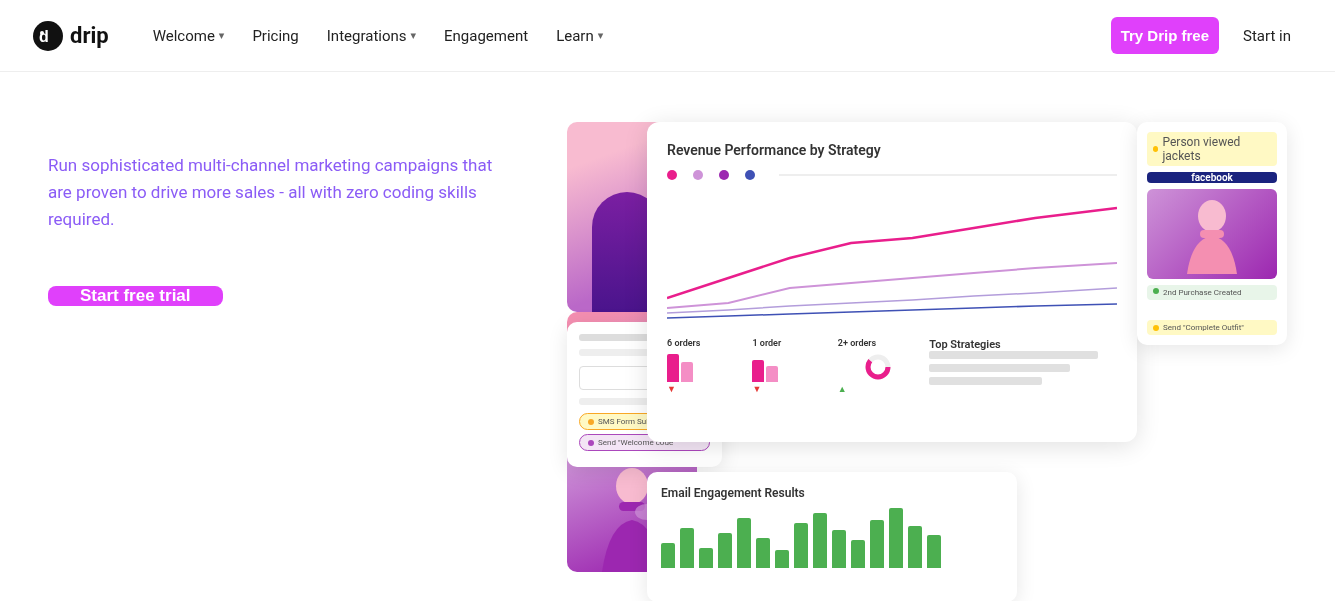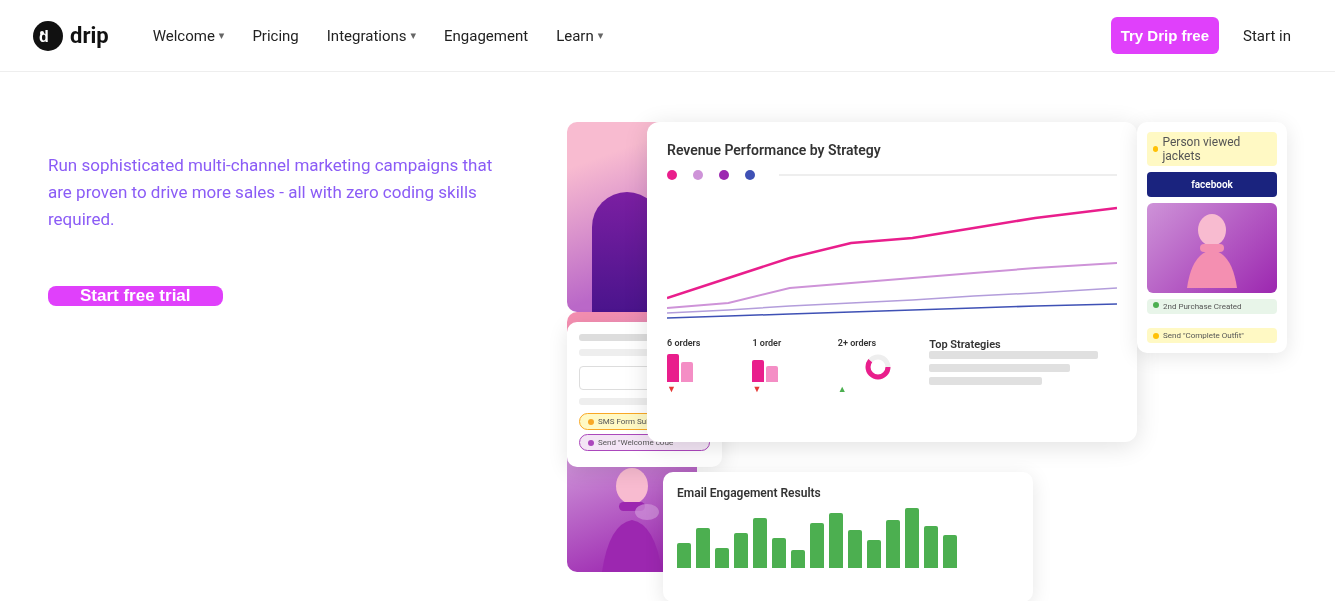--- a/index.html
+++ b/index.html
@@ -104,43 +104,43 @@
       top: 0; right: 0; width: 150px; padding: 10px;
       background: #fff; border-radius: 10px; box-shadow: 0 4px 20px rgba(0,0,0,0.1);
     }
     .fb-tag {
       display: flex; align-items: center; gap: 4px;
       background: #fff9c4; border-radius: 4px; padding: 3px 6px;
       font-size: 9px; color: #555; margin-bottom: 6px;
     }
     .fb-header {
       background: #1a237e; color: #fff; font-size: 10px; font-weight: 600;
-      padding: 7px 8px; border-radius: 4px; margin-bottom: 6px; text-align: center;
+      padding: 0 8px; border-radius: 4px; margin-bottom: 6px; text-align: center;
     }
     .fb-photo {
       width: 100%; height: 90px; background: linear-gradient(135deg, #ce93d8, #9c27b0);
       border-radius: 6px; overflow: hidden; margin-bottom: 6px;
       display: flex; align-items: center; justify-content: center;
     }
     .fb-purchase {
       display: flex; align-items: flex-start; gap: 4px;
       background: #e8f5e9; border-radius: 4px; padding: 3px 6px;
-      font-size: 9px; color: #555; margin-bottom: 14px;
+      font-size: 9px; color: #555; margin-bottom: 20px;
     }
     .fb-send {
       display: flex; align-items: center; gap: 4px;
       background: #fff9c4; border-radius: 4px; padding: 3px 6px;
       font-size: 9px; color: #555;
     }
     .green-dot { width: 6px; height: 6px; border-radius: 50%; background: #4caf50; }
     .yellow-dot { width: 6px; height: 6px; border-radius: 50%; background: #ffc107; }
 
     
     .card-email {
-      bottom: 0; left: 96px; width: 370px; height: 130px; padding: 14px;
+      bottom: 0; left: 80px; width: 370px; height: 130px; padding: 14px;
       background: #fff; border-radius: 10px; box-shadow: 0 4px 20px rgba(0,0,0,0.1);
     }
     .email-title { font-size: 12px; font-weight: 600; color: #333; margin-bottom: 8px; }
     .email-bars { display: flex; gap: 5px; align-items: flex-end; height: 60px; }
     .e-bar { width: 14px; border-radius: 2px 2px 0 0; }
 
     
     .card-photo-bl {
       bottom: 0; left: 0; width: 120px; height: 130px; border-radius: 10px; overflow: hidden;
     }

